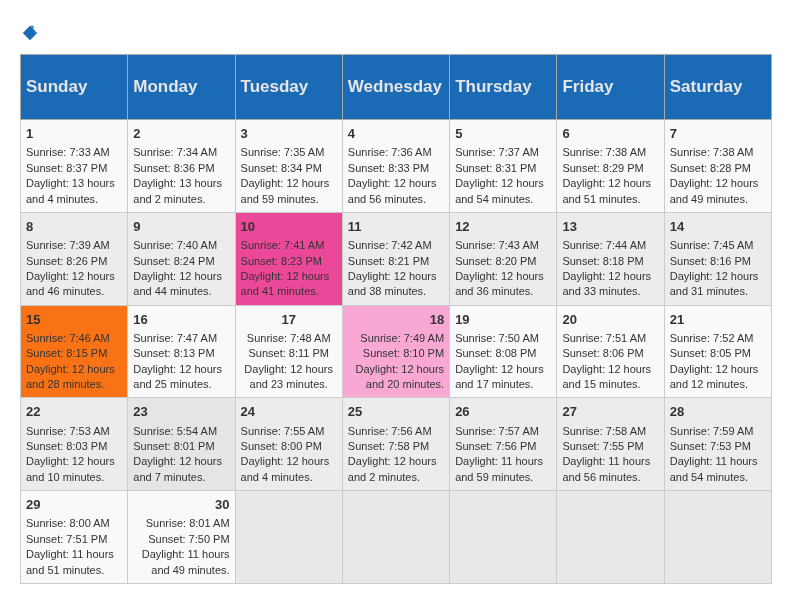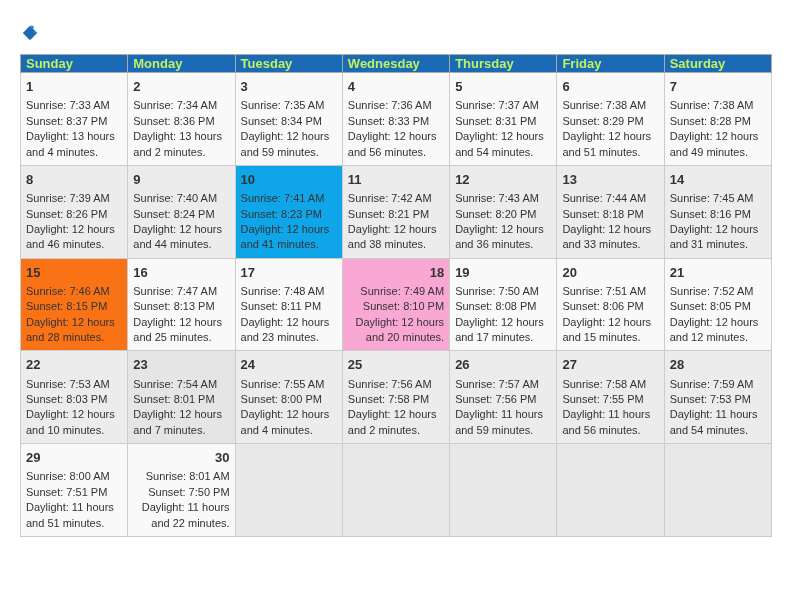--- a/index.html
+++ b/index.html
@@ -32,24 +32,24 @@
       font-size: 15px;
       color: #555;
     }
     table {
       width: 100%;
       border-collapse: collapse;
       font-size: 11px;
     }
     thead th {
       background-color: #1a6ab5;
-      color: #bef264;
-      padding: 1px 5px;
+      color: #e5e5e5;
+      padding: 22px 5px;
       text-align: left;
-      font-size: 13px;
+      font-size: 17px;
       font-weight: bold;
       border: 1px solid #aaa;
     }
     tbody td {
       vertical-align: top;
       padding: 5px 5px;
       border: 1px solid #ccc;
       width: 14.28%;
       height: 80px;
       color: #333;
@@ -111,47 +111,47 @@
         <td style="background-color: rgb(249, 249, 249);"><span class="day-num">2</span><span>Sunrise: 7:34 AM</span><br><span>Sunset: 8:36 PM</span><br><span>Daylight: 13 hours and 2 minutes.</span></td>
         <td style="background-color: rgb(249, 249, 249);"><span class="day-num">3</span><span>Sunrise: 7:35 AM</span><br><span>Sunset: 8:34 PM</span><br><span>Daylight: 12 hours and 59 minutes.</span></td>
         <td style="background-color: rgb(249, 249, 249);"><span class="day-num">4</span><span>Sunrise: 7:36 AM</span><br><span>Sunset: 8:33 PM</span><br><span>Daylight: 12 hours and 56 minutes.</span></td>
         <td style="background-color: rgb(249, 249, 249);"><span class="day-num">5</span><span>Sunrise: 7:37 AM</span><br><span>Sunset: 8:31 PM</span><br><span>Daylight: 12 hours and 54 minutes.</span></td>
         <td style="background-color: rgb(249, 249, 249);"><span class="day-num">6</span><span>Sunrise: 7:38 AM</span><br><span>Sunset: 8:29 PM</span><br><span>Daylight: 12 hours and 51 minutes.</span></td>
         <td style="background-color: rgb(249, 249, 249);"><span class="day-num">7</span><span>Sunrise: 7:38 AM</span><br><span>Sunset: 8:28 PM</span><br><span>Daylight: 12 hours and 49 minutes.</span></td>
       </tr>
       <tr>
         <td style="background-color: rgb(236, 236, 236);"><span class="day-num">8</span><span>Sunrise: 7:39 AM</span><br><span>Sunset: 8:26 PM</span><br><span>Daylight: 12 hours and 46 minutes.</span></td>
         <td style="background-color: rgb(236, 236, 236);"><span class="day-num">9</span><span>Sunrise: 7:40 AM</span><br><span>Sunset: 8:24 PM</span><br><span>Daylight: 12 hours and 44 minutes.</span></td>
-        <td style="background-color: #0ea5e9;"><span class="day-num">10</span><span>Sunrise: 7:41 AM</span><br><span>Sunset: 8:23 PM</span><br><span>Daylight: 12 hours and 41 minutes.</span></td>
+        <td style="background-color: #ec4899;"><span class="day-num">10</span><span>Sunrise: 7:41 AM</span><br><span>Sunset: 8:23 PM</span><br><span>Daylight: 12 hours and 41 minutes.</span></td>
         <td style="background-color: rgb(236, 236, 236); margin-left: 43px;"><span class="day-num">11</span><span>Sunrise: 7:42 AM</span><br><span>Sunset: 8:21 PM</span><br><span>Daylight: 12 hours and 38 minutes.</span></td>
         <td style="background-color: rgb(236, 236, 236);"><span class="day-num">12</span><span>Sunrise: 7:43 AM</span><br><span>Sunset: 8:20 PM</span><br><span>Daylight: 12 hours and 36 minutes.</span></td>
         <td style="background-color: rgb(236, 236, 236);"><span class="day-num">13</span><span>Sunrise: 7:44 AM</span><br><span>Sunset: 8:18 PM</span><br><span>Daylight: 12 hours and 33 minutes.</span></td>
         <td style="background-color: rgb(236, 236, 236);"><span class="day-num">14</span><span>Sunrise: 7:45 AM</span><br><span>Sunset: 8:16 PM</span><br><span>Daylight: 12 hours and 31 minutes.</span></td>
       </tr>
       <tr>
         <td style="background-color: #f97316;"><span class="day-num">15</span><span>Sunrise: 7:46 AM</span><br><span>Sunset: 8:15 PM</span><br><span>Daylight: 12 hours and 28 minutes.</span></td>
         <td style="background-color: rgb(249, 249, 249);"><span class="day-num">16</span><span>Sunrise: 7:47 AM</span><br><span>Sunset: 8:13 PM</span><br><span>Daylight: 12 hours and 25 minutes.</span></td>
-        <td style="background-color: rgb(249, 249, 249);"><span class="day-num">17</span><span>Sunrise: 7:48 AM</span><br><span>Sunset: 8:11 PM</span><br><span>Daylight: 12 hours and 23 minutes.</span></td>
+        <td style="background-color: rgb(249, 249, 249); text-align: center;"><span class="day-num">17</span><span>Sunrise: 7:48 AM</span><br><span>Sunset: 8:11 PM</span><br><span>Daylight: 12 hours and 23 minutes.</span></td>
         <td style="background-color: #f9a8d4; text-align: right;"><span class="day-num">18</span><span>Sunrise: 7:49 AM</span><br><span>Sunset: 8:10 PM</span><br><span>Daylight: 12 hours and 20 minutes.</span></td>
         <td style="background-color: rgb(249, 249, 249);"><span class="day-num">19</span><span>Sunrise: 7:50 AM</span><br><span>Sunset: 8:08 PM</span><br><span>Daylight: 12 hours and 17 minutes.</span></td>
         <td style="background-color: rgb(249, 249, 249);"><span class="day-num">20</span><span>Sunrise: 7:51 AM</span><br><span>Sunset: 8:06 PM</span><br><span>Daylight: 12 hours and 15 minutes.</span></td>
         <td style="background-color: rgb(249, 249, 249);"><span class="day-num">21</span><span>Sunrise: 7:52 AM</span><br><span>Sunset: 8:05 PM</span><br><span>Daylight: 12 hours and 12 minutes.</span></td>
       </tr>
       <tr>
         <td style="background-color: rgb(236, 236, 236);"><span class="day-num">22</span><span>Sunrise: 7:53 AM</span><br><span>Sunset: 8:03 PM</span><br><span>Daylight: 12 hours and 10 minutes.</span></td>
-        <td style="background-color: #e5e5e5;"><span class="day-num">23</span><span>Sunrise: 7:54 AM</span><br><span>Sunset: 8:01 PM</span><br><span>Daylight: 12 hours and 7 minutes.</span></td>
+        <td style="background-color: #e5e5e5;"><span class="day-num">23</span><span>Sunrise: 5:54 AM</span><br><span>Sunset: 8:01 PM</span><br><span>Daylight: 12 hours and 7 minutes.</span></td>
         <td style="background-color: rgb(236, 236, 236);"><span class="day-num">24</span><span>Sunrise: 7:55 AM</span><br><span>Sunset: 8:00 PM</span><br><span>Daylight: 12 hours and 4 minutes.</span></td>
         <td style="background-color: rgb(236, 236, 236);"><span class="day-num">25</span><span>Sunrise: 7:56 AM</span><br><span>Sunset: 7:58 PM</span><br><span>Daylight: 12 hours and 2 minutes.</span></td>
         <td style="background-color: rgb(236, 236, 236);"><span class="day-num">26</span><span>Sunrise: 7:57 AM</span><br><span>Sunset: 7:56 PM</span><br><span>Daylight: 11 hours and 59 minutes.</span></td>
         <td style="background-color: rgb(236, 236, 236);"><span class="day-num">27</span><span>Sunrise: 7:58 AM</span><br><span>Sunset: 7:55 PM</span><br><span>Daylight: 11 hours and 56 minutes.</span></td>
         <td style="background-color: rgb(236, 236, 236);"><span class="day-num">28</span><span>Sunrise: 7:59 AM</span><br><span>Sunset: 7:53 PM</span><br><span>Daylight: 11 hours and 54 minutes.</span></td>
       </tr>
       <tr>
         <td style="background-color: rgb(249, 249, 249);"><span class="day-num">29</span><span>Sunrise: 8:00 AM</span><br><span>Sunset: 7:51 PM</span><br><span>Daylight: 11 hours and 51 minutes.</span></td>
-        <td style="background-color: rgb(249, 249, 249); text-align: right;"><span class="day-num">30</span><span>Sunrise: 8:01 AM</span><br><span>Sunset: 7:50 PM</span><br><span>Daylight: 11 hours and 22 minutes.</span></td>
+        <td style="background-color: rgb(249, 249, 249); text-align: right;"><span class="day-num">30</span><span>Sunrise: 8:01 AM</span><br><span>Sunset: 7:50 PM</span><br><span>Daylight: 11 hours and 49 minutes.</span></td>
         <td class="empty" style="background-color: rgb(224, 224, 224);"></td>
         <td class="empty" style="background-color: rgb(224, 224, 224);"></td>
         <td class="empty" style="background-color: rgb(224, 224, 224);"></td>
         <td class="empty" style="background-color: rgb(224, 224, 224);"></td>
         <td class="empty" style="background-color: rgb(224, 224, 224);"></td>
       </tr>
     </tbody>
 </table>
 
 </body></html>

